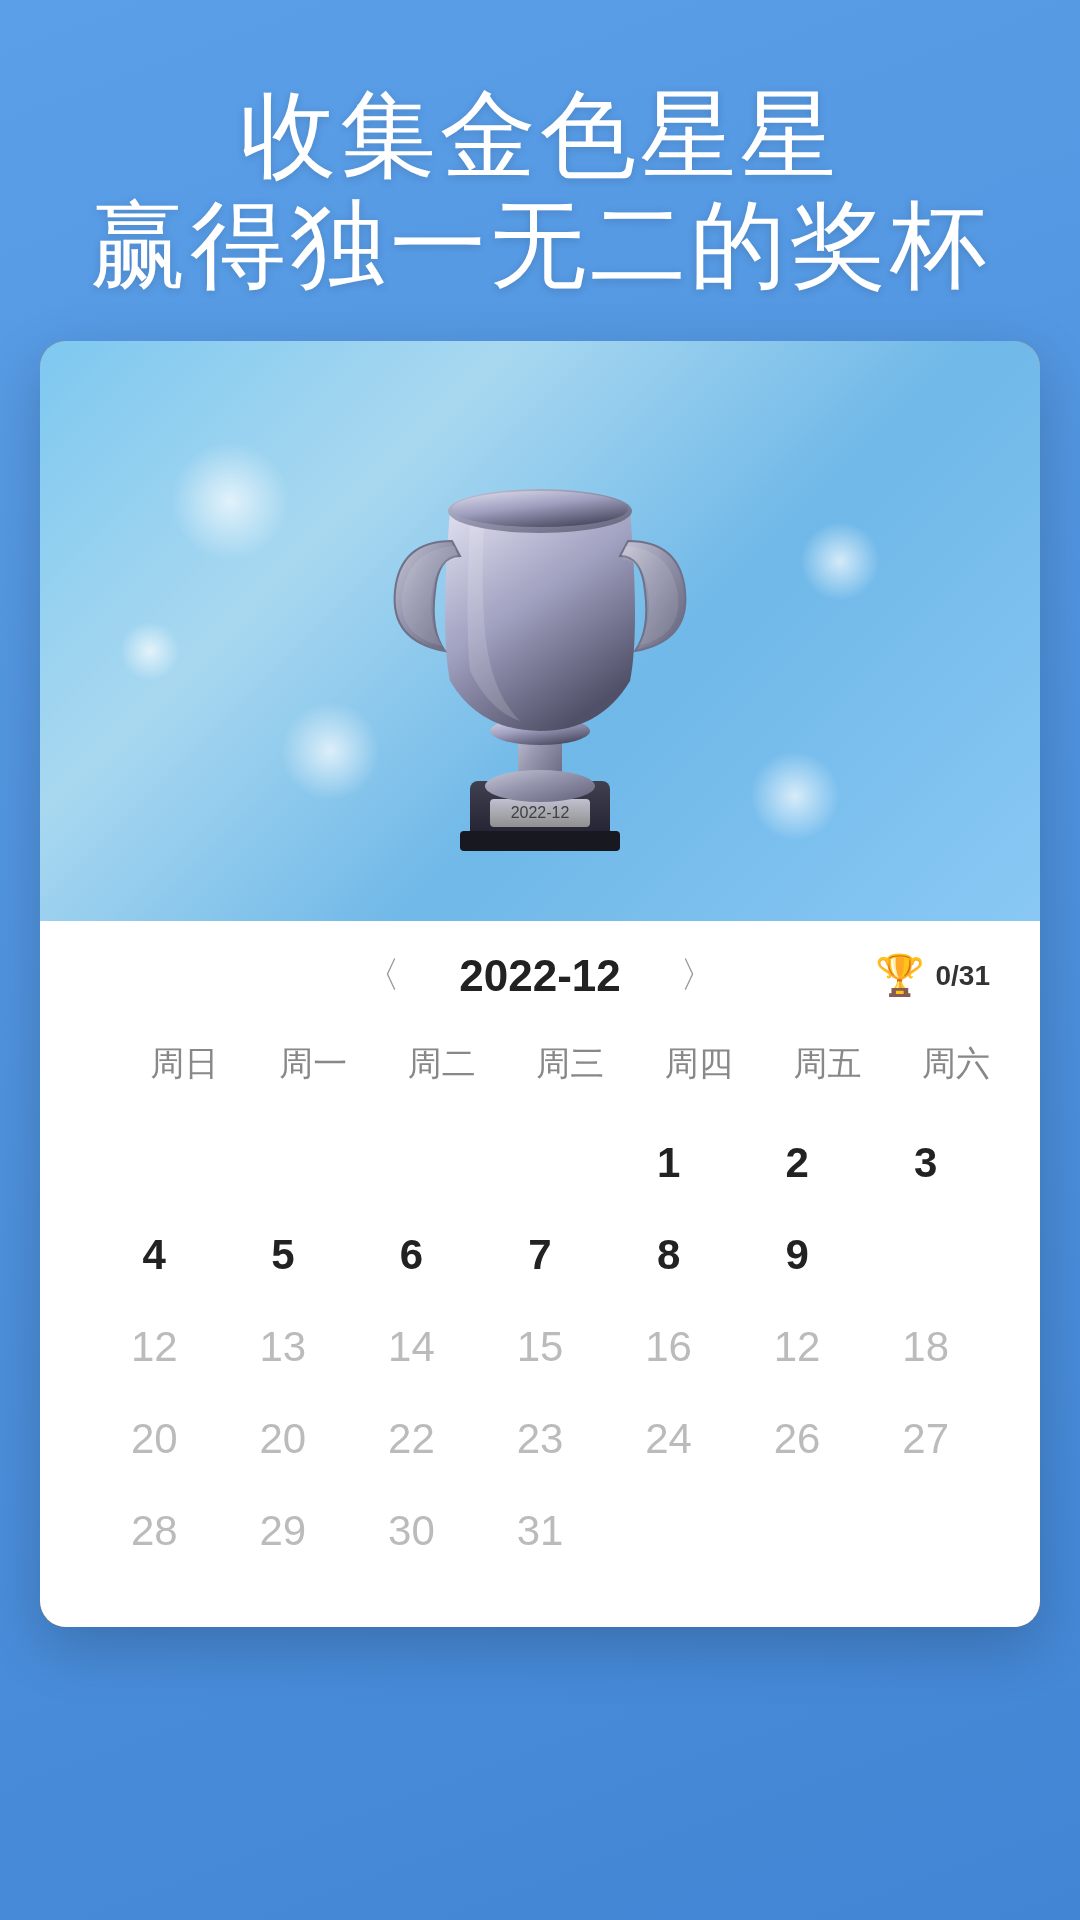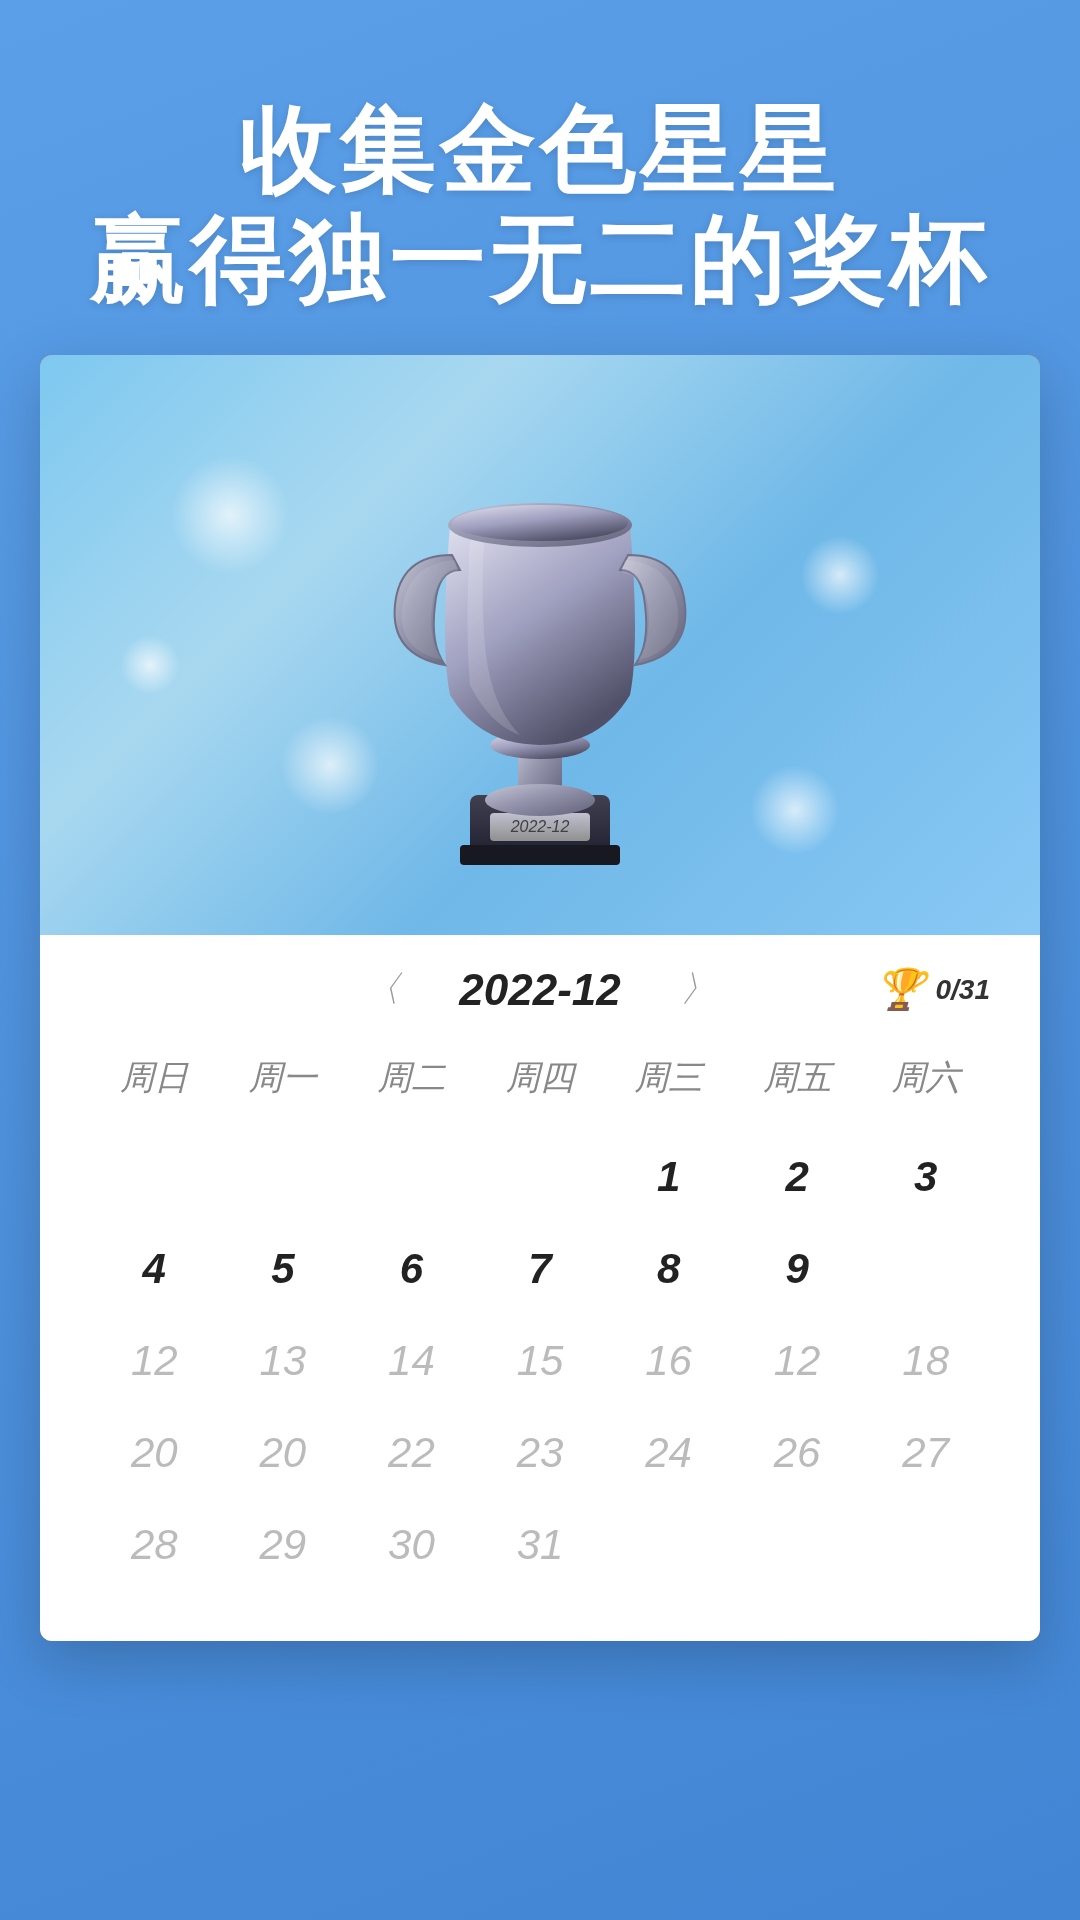--- a/index.html
+++ b/index.html
@@ -21,37 +21,35 @@
     .header-text {
       position: relative;
       z-index: 2;
       text-align: center;
       padding-top: 80px;
       padding-bottom: 40px;
     }
 
     .header-text h1 {
       font-size: 96px;
-      font-weight: 700;
+      font-weight: 400;
       color: #ffffff;
       line-height: 1.15;
       text-shadow: 0 2px 8px rgba(0,0,0,0.15);
       letter-spacing: 4px;
-      margin-top: 14px;
     }
 
     .card {
       position: relative;
       z-index: 2;
       margin: 0 40px;
       background: #f97316;
-      border-radius: 12px;
+      border-radius: 26px;
       overflow: hidden;
       box-shadow: 0 20px 60px rgba(0,0,0,0.2);
-      font-style: italic;
     }
 
     .trophy-section {
       background: linear-gradient(135deg, #7ec8f0 0%, #a8d8f0 30%, #6fb8e8 60%, #89c8f5 100%);
       height: 580px;
       position: relative;
       display: flex;
       align-items: center;
       justify-content: center;
       overflow: hidden;
@@ -131,21 +129,21 @@
       color: #333;
     }
 
     .weekdays {
       display: grid;
       grid-template-columns: repeat(7, 1fr);
       margin-bottom: 20px;
     }
 
     .weekday {
-      text-align: center;
+      text-align: right;
       font-size: 34px;
       color: #888;
       font-weight: 500;
       padding: 10px 0;
     }
 
     .calendar-grid {
       display: grid;
       grid-template-columns: repeat(7, 1fr);
       gap: 0;
@@ -274,22 +272,22 @@
       <div class="trophy-count">
         <span class="trophy-icon-small">🏆</span>
         <span class="count-text">0/31</span>
       </div>
     </div>
 
     <div class="weekdays">
       <div class="weekday">周日</div>
       <div class="weekday">周一</div>
       <div class="weekday">周二</div>
+      <div class="weekday">周三</div>
       <div class="weekday">周四</div>
-      <div class="weekday">周三</div>
       <div class="weekday">周五</div>
       <div class="weekday">周六</div>
     </div>
 
     <div class="calendar-grid">
 
       <div class="cal-cell empty">
           <span></span>
         </div>
       <div class="cal-cell empty">

